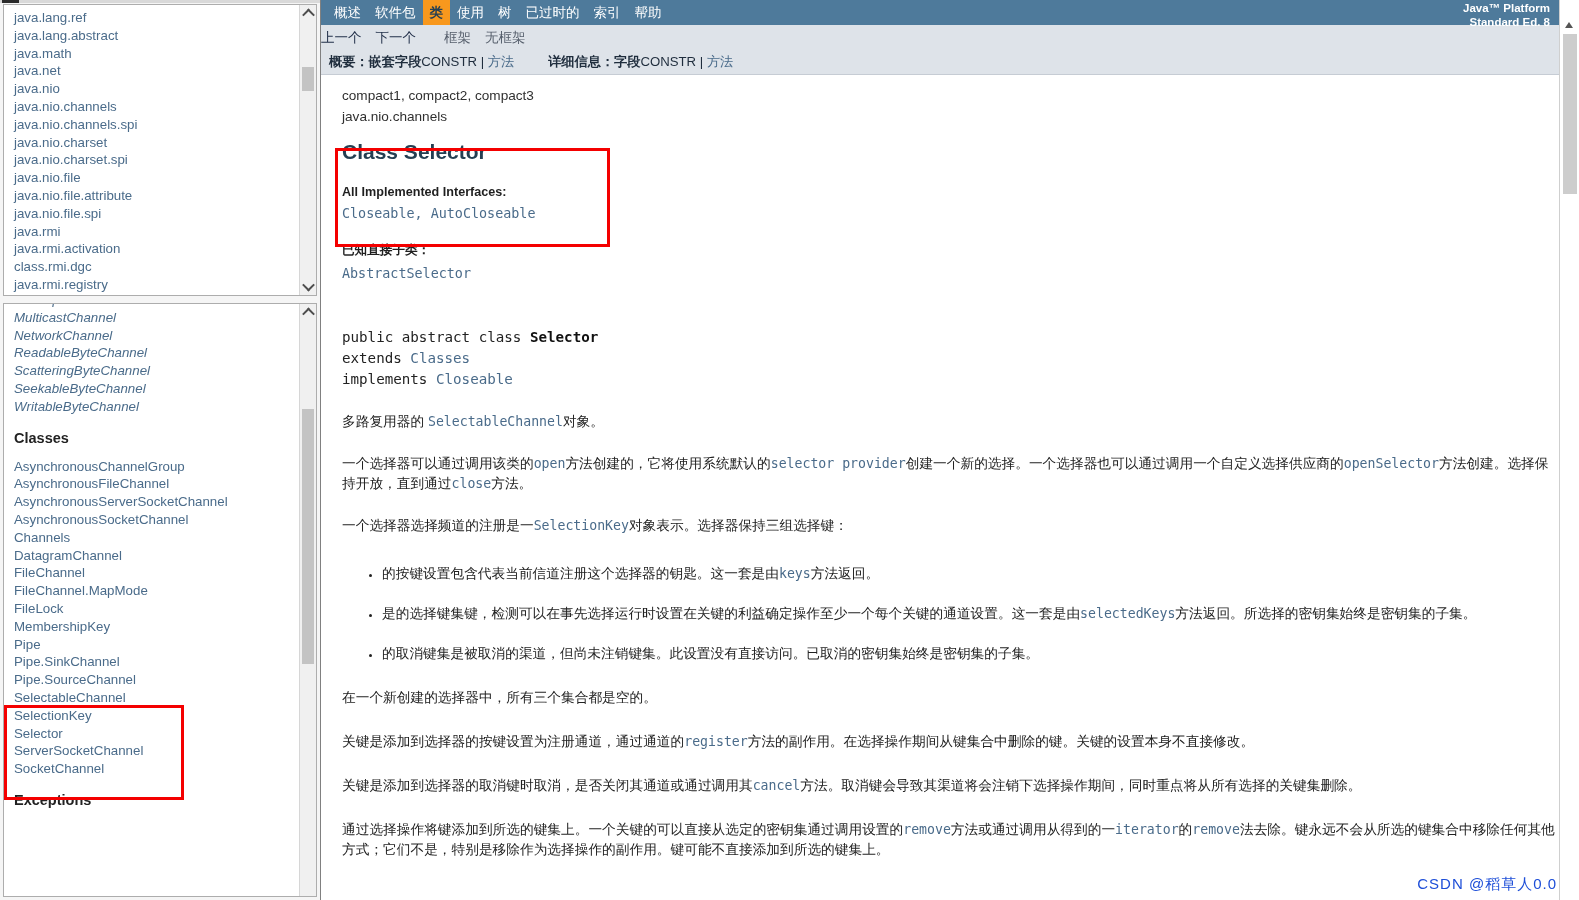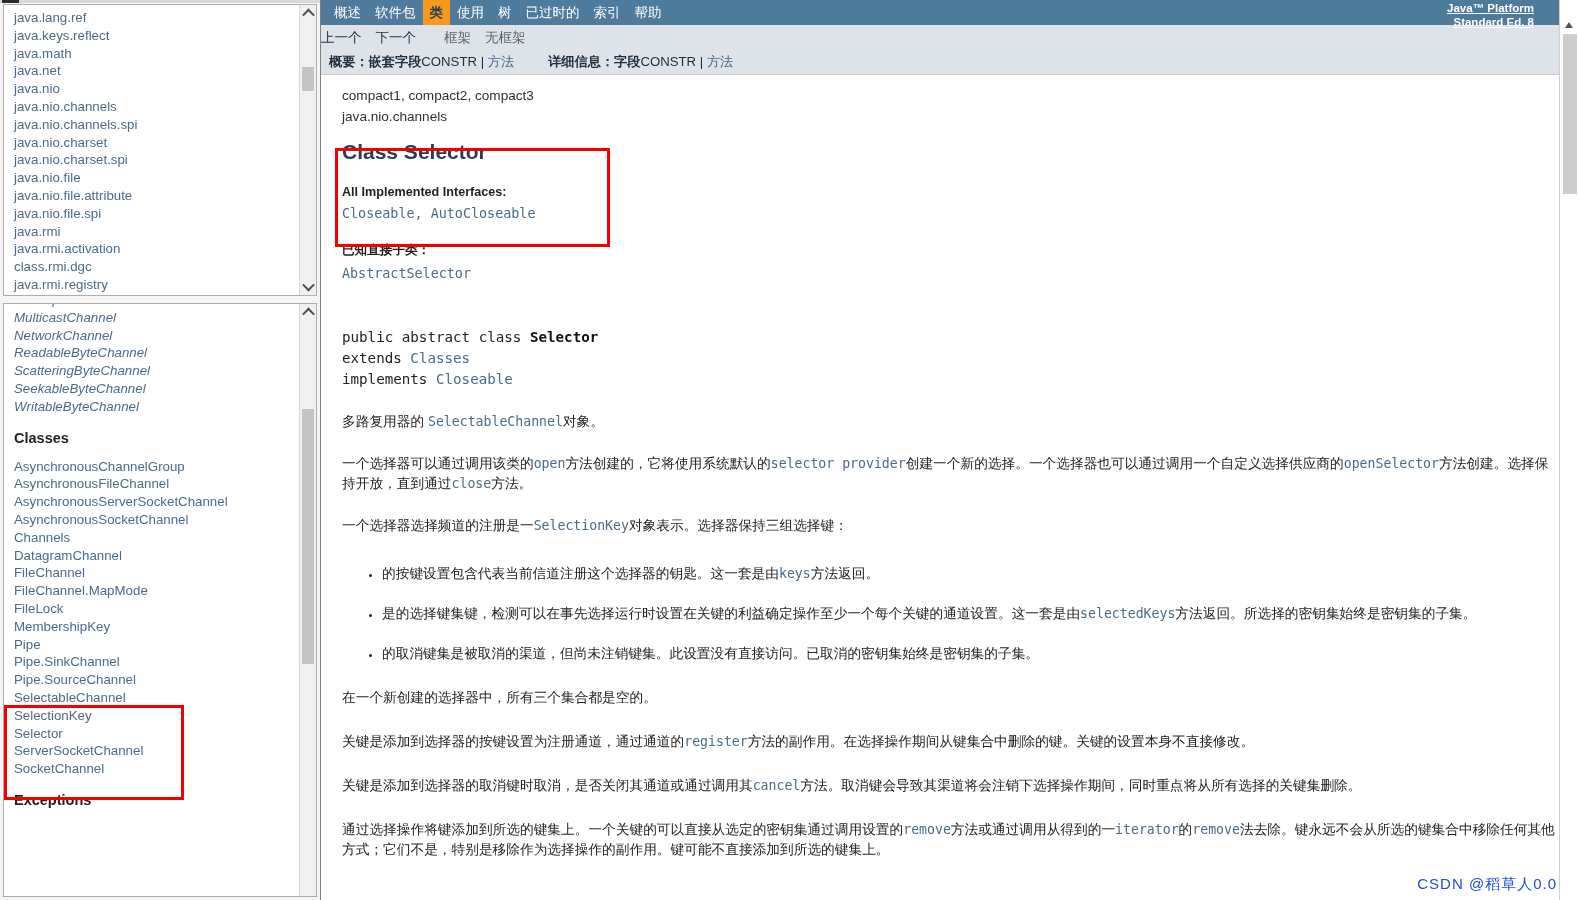--- a/index.html
+++ b/index.html
@@ -139,27 +139,26 @@
     padding: 3px 7px;
     line-height: 19px;
   }
   .topbar .navitem.active {
     background: #f8981d;
     color: #253f52;
     font-weight: bold;
   }
   .brand {
     position: absolute;
-    right: 26px; top: 2px;
+    right: 10px; top: 2px;
     color: #ffffff;
     font-size: 11.5px;
     font-weight: bold;
     line-height: 13.5px;
     text-align: right;
-    text-decoration: underline;
   }
 
   .subbar {
     background: #dee3e9;
     height: 25px;
     display: flex;
     align-items: center;
     padding-left: 0;
     font-size: 13.5px;
   }
@@ -291,21 +290,21 @@
 <div id="app">
 
   <div id="left-col">
     <div class="topborder"></div>
     <div class="blacknub"></div>
 
     <div class="frame" id="pkg-frame">
       <div class="frame-inner">
         <ul class="link-list" id="pkg-list">
             <li>java.lang.ref</li>
-            <li>java.keys.reflect</li>
+            <li>java.lang.abstract</li>
             <li>java.math</li>
             <li>java.net</li>
             <li>java.nio</li>
             <li>java.nio.channels</li>
             <li>java.nio.channels.spi</li>
             <li>java.nio.charset</li>
             <li>java.nio.charset.spi</li>
             <li>java.nio.file</li>
             <li>java.nio.file.attribute</li>
             <li>java.nio.file.spi</li>

